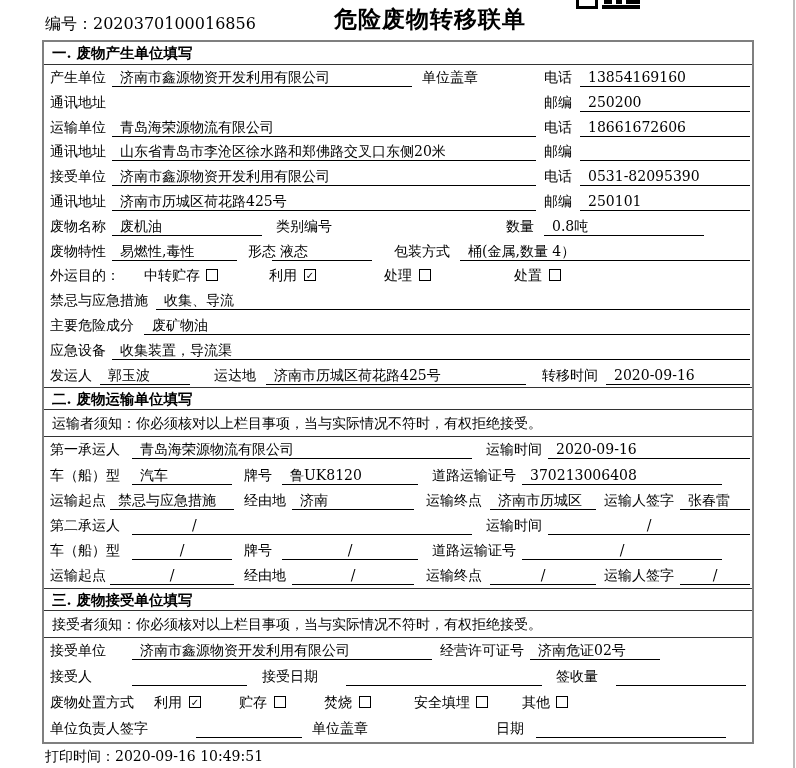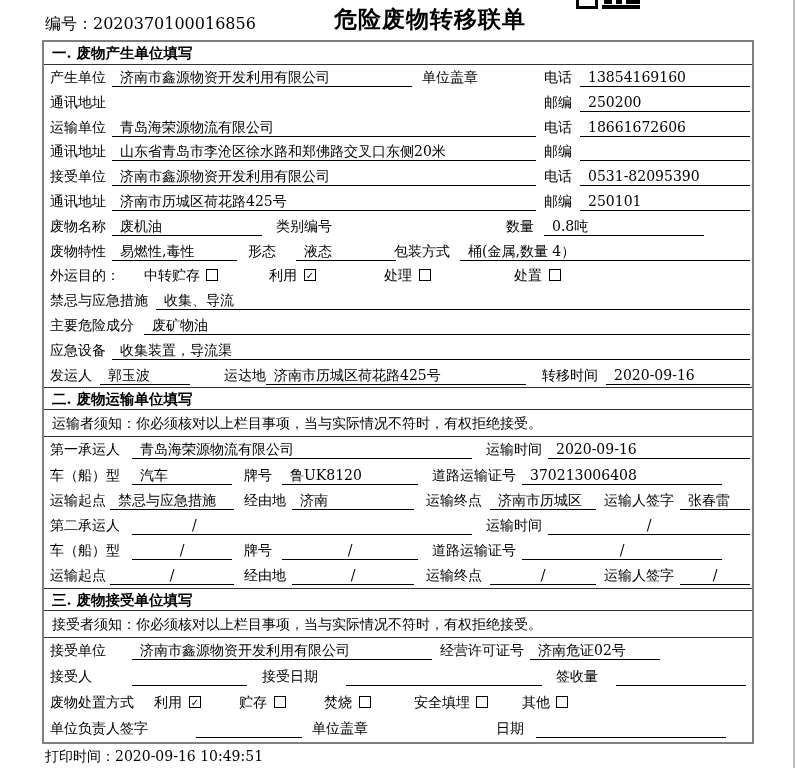--- a/index.html
+++ b/index.html
@@ -101,21 +101,21 @@
     <span class="fld" style="left:68px;width:150px">废机油</span>
     <span class="lab" style="left:232px">类别编号</span>
     <span class="lab" style="left:462px">数量</span>
     <span class="fld" style="left:500px;width:160px">0.8吨</span>
   </div>
 
   <div class="r r1">
     <span class="lab" style="left:6px">废物特性</span>
     <span class="fld" style="left:68px;width:125px">易燃性,毒性</span>
     <span class="lab" style="left:204px">形态</span>
-    <span class="fld" style="left:252px;width:100px">液态</span>
+    <span class="fld" style="left:228px;width:100px">液态</span>
     <span class="lab" style="left:350px">包装方式</span>
     <span class="fld" style="left:416px;width:290px">桶(金属,数量 4）</span>
   </div>
 
   <div class="r r1">
     <span class="lab" style="left:6px">外运目的：</span>
     <span class="lab" style="left:100px">中转贮存</span>
     <span class="cb" style="left:162px"></span>
     <span class="lab" style="left:225px">利用</span>
     <span class="cb" style="left:260px">✓</span>
@@ -136,21 +136,21 @@
   </div>
 
   <div class="r r1">
     <span class="lab" style="left:6px">应急设备</span>
     <span class="fld" style="left:68px;width:638px">收集装置，导流渠</span>
   </div>
 
   <div class="r r1">
     <span class="lab" style="left:6px">发运人</span>
     <span class="fld" style="left:56px;width:90px">郭玉波</span>
-    <span class="lab" style="left:180px">运达地</span>
+    <span class="lab" style="left:170px">运达地</span>
     <span class="fld" style="left:222px;width:260px">济南市历城区荷花路425号</span>
     <span class="lab" style="left:498px">转移时间</span>
     <span class="fld" style="left:562px;width:144px">2020-09-16</span>
   </div>
 
   <div class="sec sec-mid">二. 废物运输单位填写</div>
   <div class="notice">运输者须知：你必须核对以上栏目事项，当与实际情况不符时，有权拒绝接受。</div>
 
   <div class="r r2">
     <span class="lab" style="left:6px">第一承运人</span>

